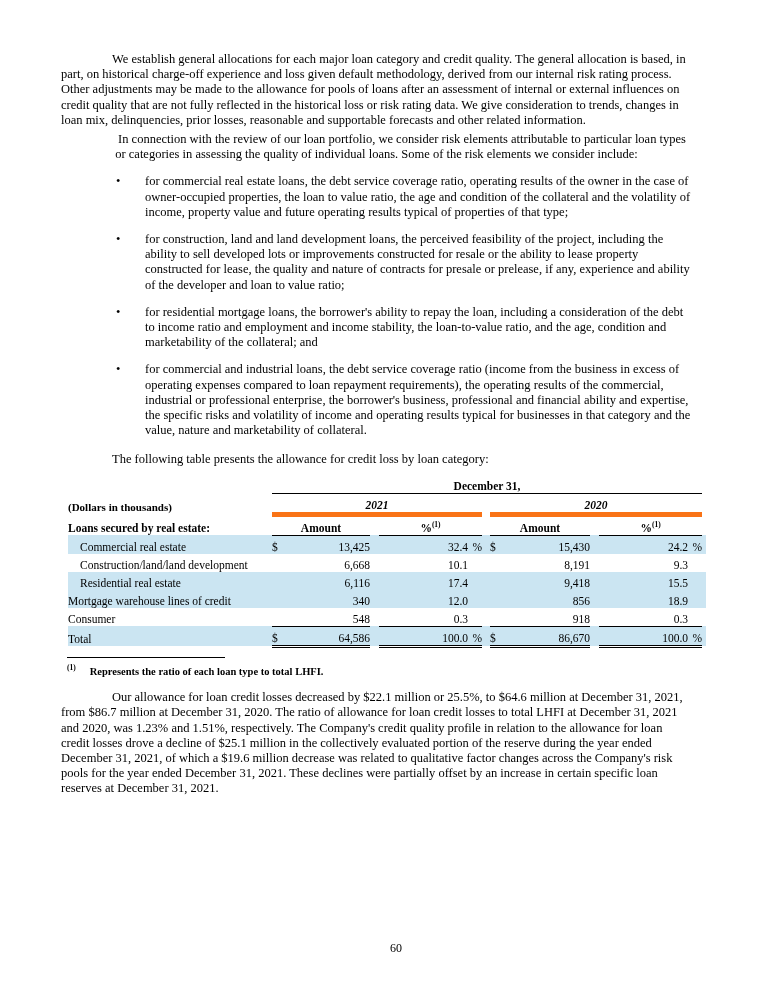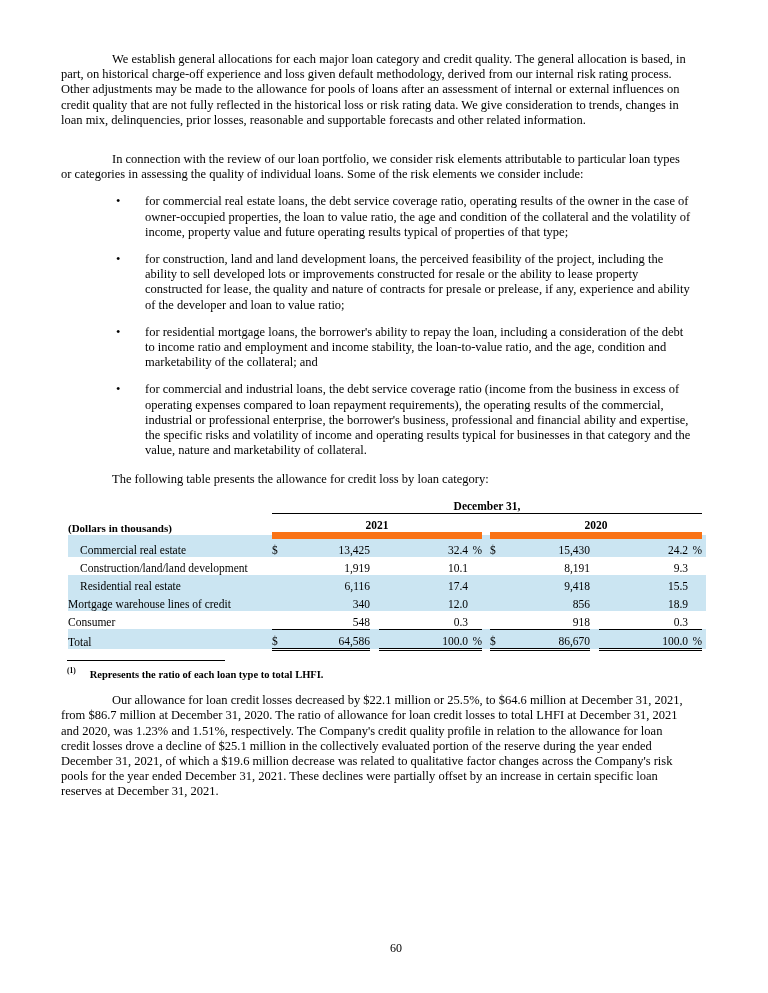--- a/index.html
+++ b/index.html
@@ -16,21 +16,21 @@
     padding: 52px 76px 0 61px;
     position: relative;
   }
   .para {
     margin: 0;
     font-size: 12.5px;
     line-height: 15.2px;
     text-align: left;
   }
   .indent { text-indent: 51px; }
-  .mt { margin-top: 24px; }
+  .mt { margin-top: 4px; text-align: center; }
 
   .bullet {
     display: flex;
     margin: 12px 0 0 55px;
     font-size: 12.5px;
     line-height: 15.2px;
   }
   .bullet .dot { width: 29px; flex-shrink: 0; }
   .bullet .btxt { width: 548px; }
 
@@ -57,21 +57,21 @@
   td.cur  { text-align: left; }
   td.amt  { text-align: right; margin-top: 38px; }
   td.gap  {}
   td.pad  {}
   td.pct .pwrap { display: flex; justify-content: flex-end; }
   td.pct .psfx  { width: 14px; text-align: right; display: inline-block; }
 
   
   tr.hrow td { font-weight: bold; vertical-align: bottom; }
   td.h-date { text-align: center; border-bottom: 1px solid #000; padding-bottom: 3px; height: 20px; }
-  td.h-year { text-align: center; border-bottom: 7px solid #f97316; padding-bottom: 2px; height: 19px; }
+  td.h-year { text-align: center; border-bottom: 5px solid #f97316; padding-bottom: 2px; height: 19px; font-style: italic; }
   td.h-sub  { text-align: center; border-bottom: 1px solid #000; padding-bottom: 1px; height: 16px; }
   td.h-plain { font-weight: normal; text-align: left; padding-left: 2px; border: none; font-size: 11px; }
   sup.hsup { font-size: 7.5px; vertical-align: super; line-height: 0; }
 
   
   tr.pretotal td.cur, tr.pretotal td.amt, tr.pretotal td.pct { border-bottom: 1px solid #000; }
   tr.total td.cur, tr.total td.amt, tr.total td.pct { border-bottom: 3px double #000; }
 
   .fn-sep {
     margin: 9px 0 0 6px;
@@ -145,20 +145,31 @@
         <td class="h-date" colspan="9">December 31,</td>
         <td></td>
       </tr>
       <tr class="hrow">
         <td class="h-plain">(Dollars in thousands)</td>
         <td class="h-year" colspan="4">2021</td>
         <td class="gap"></td>
         <td class="h-year" colspan="4">2020</td>
         <td></td>
       </tr>
+      <tr class="hrow">
+        <td class="h-plain" style="font-size:11.5px">Loans secured by real estate:</td>
+        <td class="h-sub" colspan="2">Amount</td>
+        <td class="gap"></td>
+        <td class="h-sub"><span>%</span><sup class="hsup">(1)</sup></td>
+        <td class="gap"></td>
+        <td class="h-sub" colspan="2">Amount</td>
+        <td class="gap"></td>
+        <td class="h-sub"><span>%</span><sup class="hsup">(1)</sup></td>
+        <td></td>
+      </tr>
 
       <tr class="hl ind" style="background: rgb(203, 229, 242);">
         <td class="lbl">Commercial real estate</td>
         <td class="cur">$</td>
         <td class="amt">13,425</td>
         <td class="gap"></td>
         <td class="pct">
             <div class="pwrap">
               <span>32.4</span>
               <span class="psfx">%</span>
@@ -172,21 +183,21 @@
             <div class="pwrap">
               <span>24.2</span>
               <span class="psfx">%</span>
             </div>
           </td>
         <td class="pad"></td>
       </tr>
       <tr class="ind">
         <td class="lbl">Construction/land/land development</td>
         <td class="cur"></td>
-        <td class="amt">1,919</td>
+        <td class="amt">6,668</td>
         <td class="gap"></td>
         <td class="pct">
             <div class="pwrap">
               <span>10.1</span>
               <span class="psfx"></span>
             </div>
           </td>
         <td class="gap"></td>
         <td class="cur"></td>
         <td class="amt">8,191</td>

